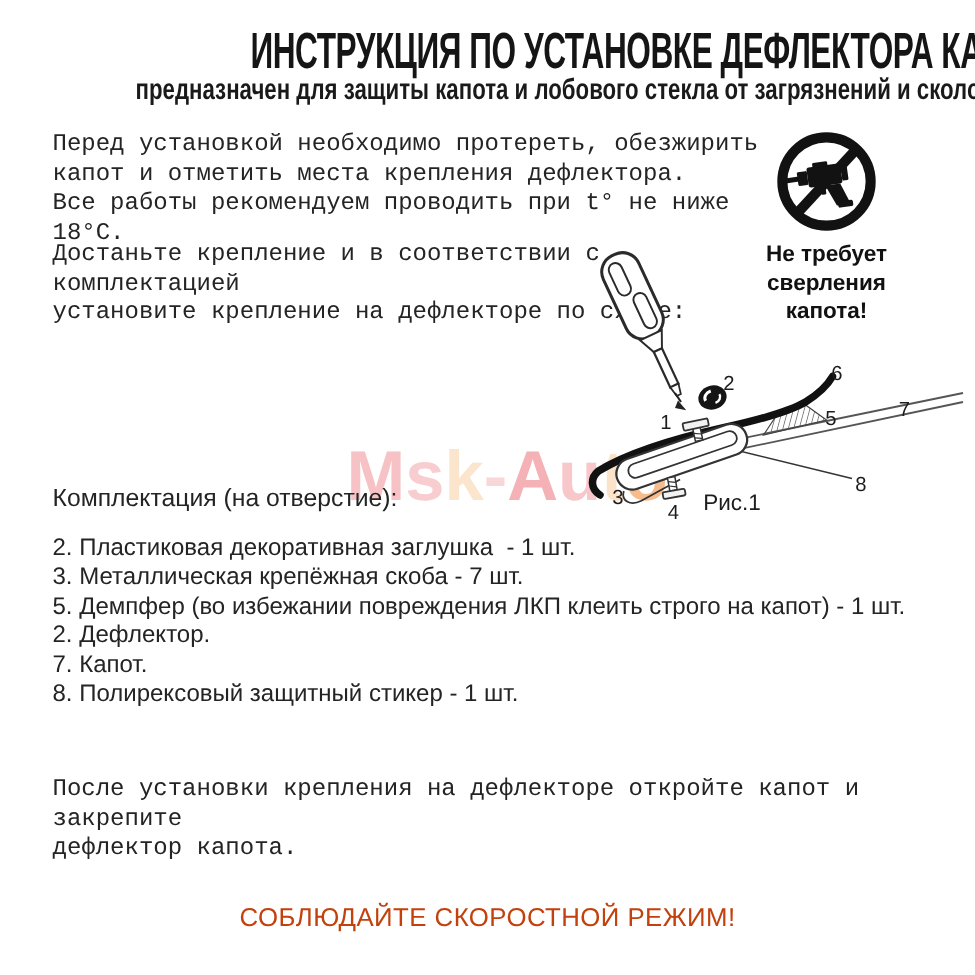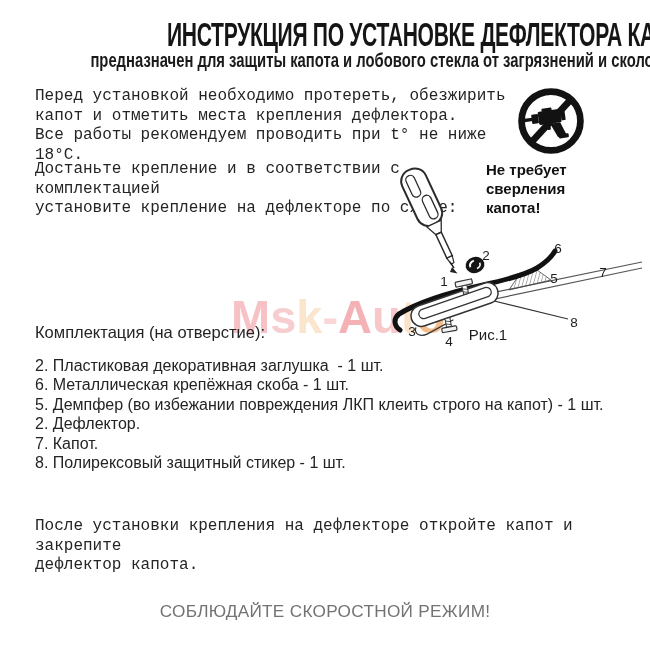--- a/index.html
+++ b/index.html
@@ -18,36 +18,36 @@
   .subtitle-row .t{
     display:inline-block;font-weight:bold;font-size:19.5px;line-height:23px;color:#1a1a1a;
     transform:scaleX(0.76);transform-origin:center;
   }
   
   .para{left:35px;width:480px;font-size:16px;line-height:19.5px;white-space:pre-line;z-index:2;font-family:Liberation Mono, monospace;}
   .p1{top:87px;}
   .p2{top:160px;}
   .outro{top:517px;width:600px;}
   
-  .badge{left:486px;top:84px;width:130px;text-align:left;z-index:2;}
+  .badge{left:486px;top:84px;width:130px;text-align:center;z-index:2;}
   .badge svg{display:block;margin:0 auto;}
   .badge .cap{margin-top:2px;font-weight:bold;font-size:15px;line-height:19px;white-space:pre-line;color:#111;}
   
   .diagram{left:385px;top:160px;z-index:3;}
   .diagram text{font-family:"Liberation Sans",sans-serif;fill:#1d1d1d;}
   
   .watermark{left:231px;top:292px;font-weight:bold;font-size:47px;line-height:50px;
     letter-spacing:0;z-index:1;white-space:nowrap;user-select:none;}
   
   .kit-heading{left:35px;top:323px;font-size:16.5px;z-index:2;}
   .kit-list{left:35px;top:356px;width:600px;z-index:2;}
   .kit-item{font-size:16px;line-height:19.4px;white-space:pre-wrap;}
   
   .footer{top:601px;left:0;width:650px;text-align:center;font-size:17.2px;
-    letter-spacing:0.3px;color:#737373;z-index:2;}
+    letter-spacing:0.3px;color:#c2410c;z-index:2;}
 </style>
 </head>
 <body>
 
 <div id="canvas">
 
   <div class="abs title-row">
     <span class="t">ИНСТРУКЦИЯ ПО УСТАНОВКЕ ДЕФЛЕКТОРА КАПОТА</span>
   </div>
   <div class="abs subtitle-row">
@@ -148,21 +148,21 @@
       <text x="173" y="93">6</text>
       <text x="218" y="117">7</text>
       <text x="189" y="167">8</text>
     </g>
     <text x="103" y="180" font-size="15" text-anchor="middle">Рис.1</text>
   </svg>
 
   <div class="abs kit-heading">Комплектация (на отверстие):</div>
   <div class="abs kit-list">
     <div class="kit-item">2. Пластиковая декоративная заглушка  - 1 шт.</div>
-    <div class="kit-item">6. Металлическая крепёжная скоба - 1 шт.</div>
+    <div class="kit-item">3. Металлическая крепёжная скоба - 7 шт.</div>
     <div class="kit-item">5. Демпфер (во избежании повреждения ЛКП клеить строго на капот) - 1 шт.</div>
     <div class="kit-item">2. Дефлектор.</div>
     <div class="kit-item">7. Капот.</div>
     <div class="kit-item">8. Полирексовый защитный стикер - 1 шт.</div>
   </div>
 
   <div class="abs para outro">После установки крепления на дефлекторе откройте капот и закрепите
 дефлектор капота.</div>
 
   <div class="abs footer">СОБЛЮДАЙТЕ СКОРОСТНОЙ РЕЖИМ!</div>

